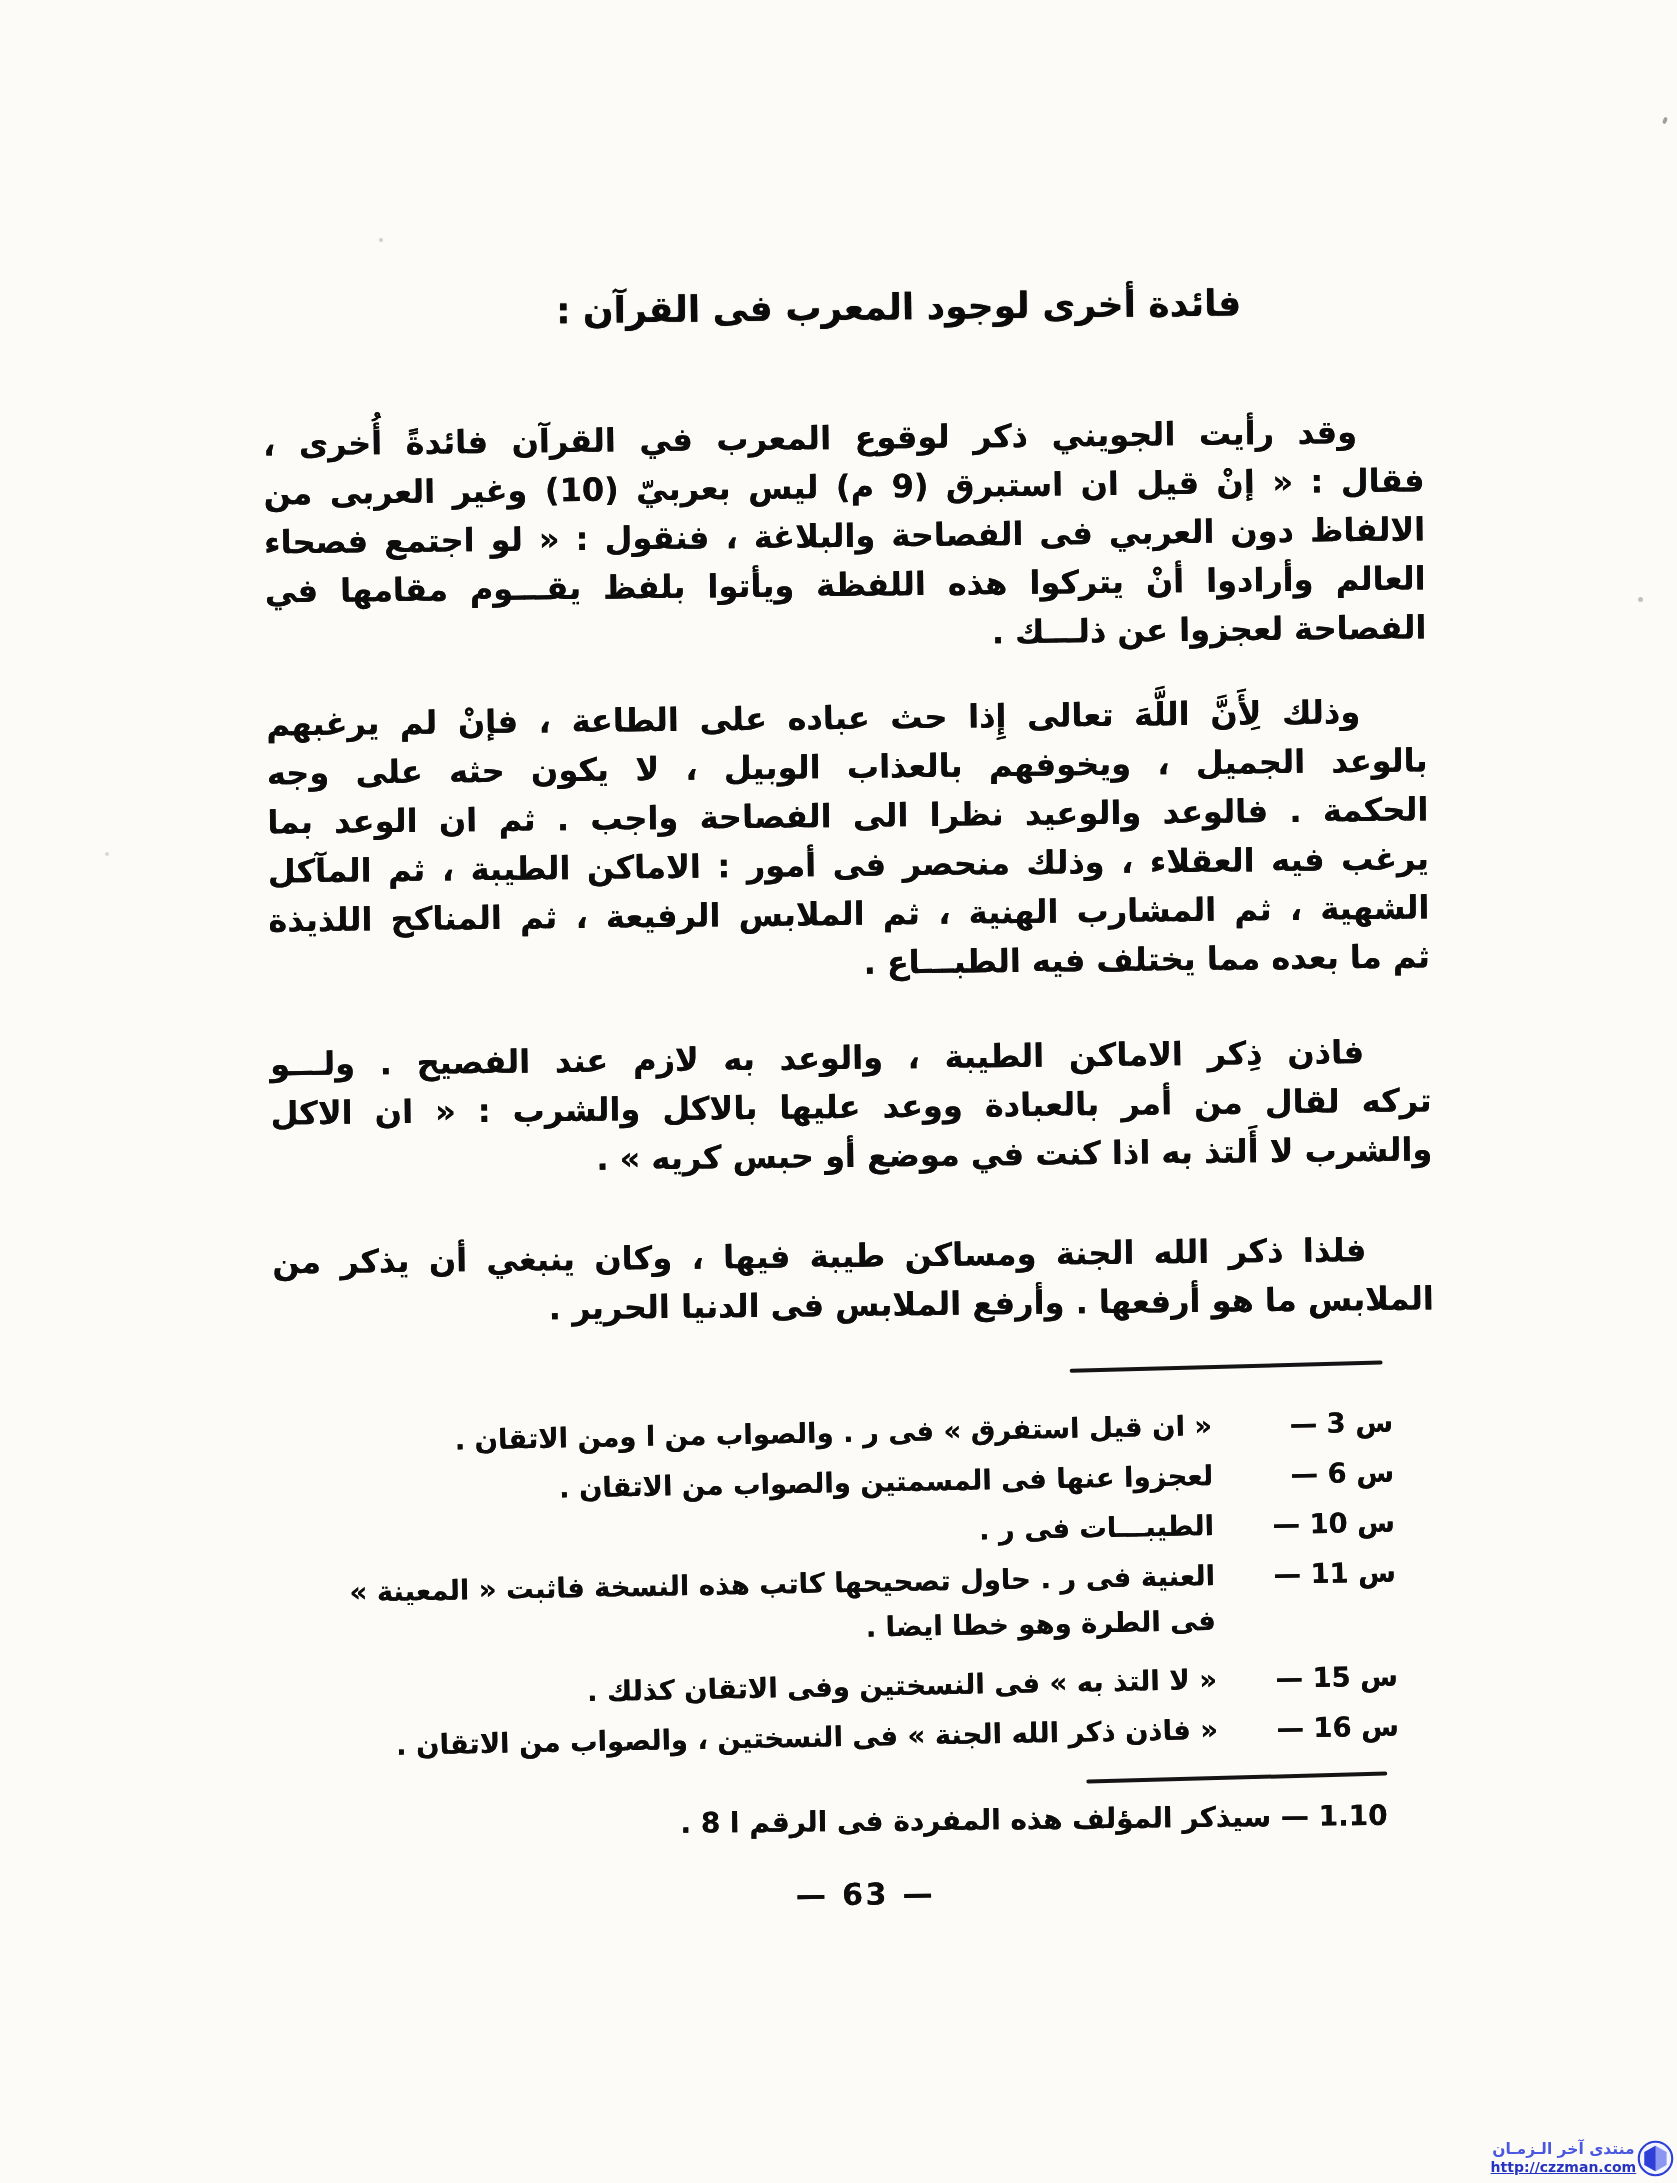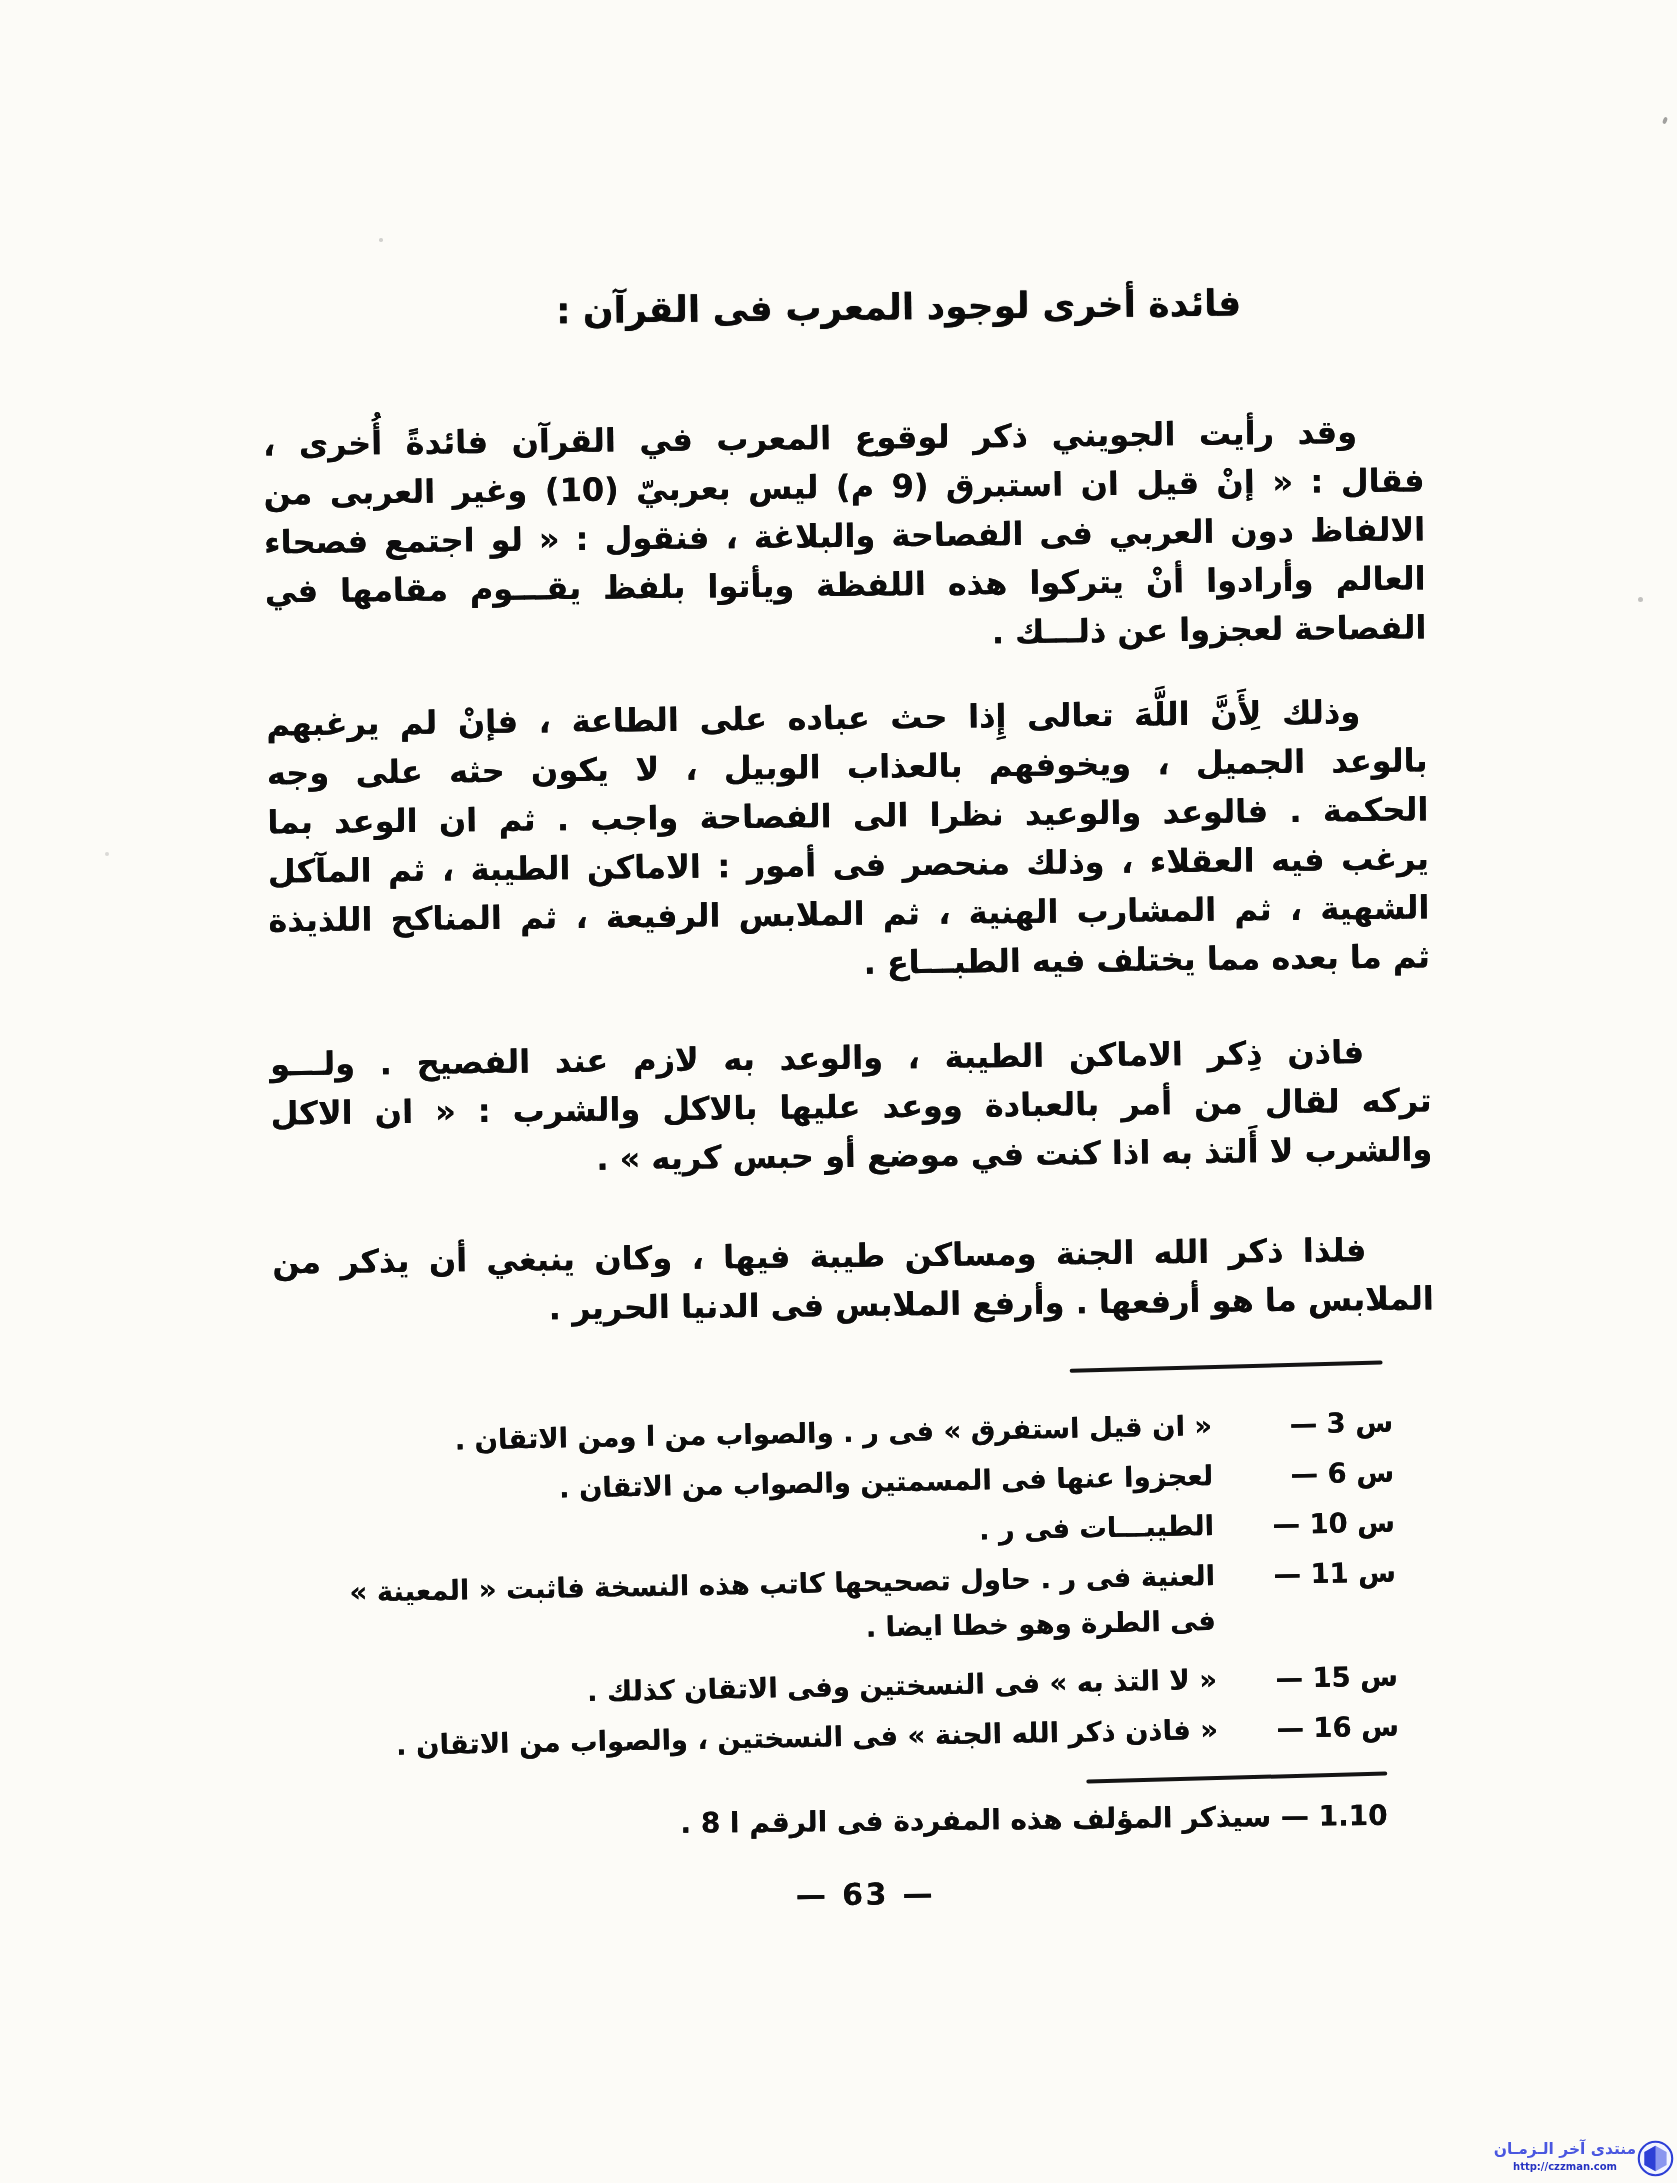--- a/index.html
+++ b/index.html
@@ -121,24 +121,25 @@
     column-gap:1px;
   }
   .wm-text{ text-align:center; }
   .wm-name{
     font-size:15.5px; font-weight:bold;
     color:#4a57e0;
     letter-spacing:0.7px;
     line-height:17px;
   }
   .wm-url{
-    font-size:10px; font-weight:bold;
+    font-size:14px; font-weight:bold;
     color:#2633c2;
     direction:ltr;
     line-height:18.3px;
+    text-decoration:underline;
   }
   .wm-logo{ width:37px; height:37px; }
 </style>
 </head>
 <body>
 
 <div class="page">
   <div class="sheet">
     <div class="content">
 

